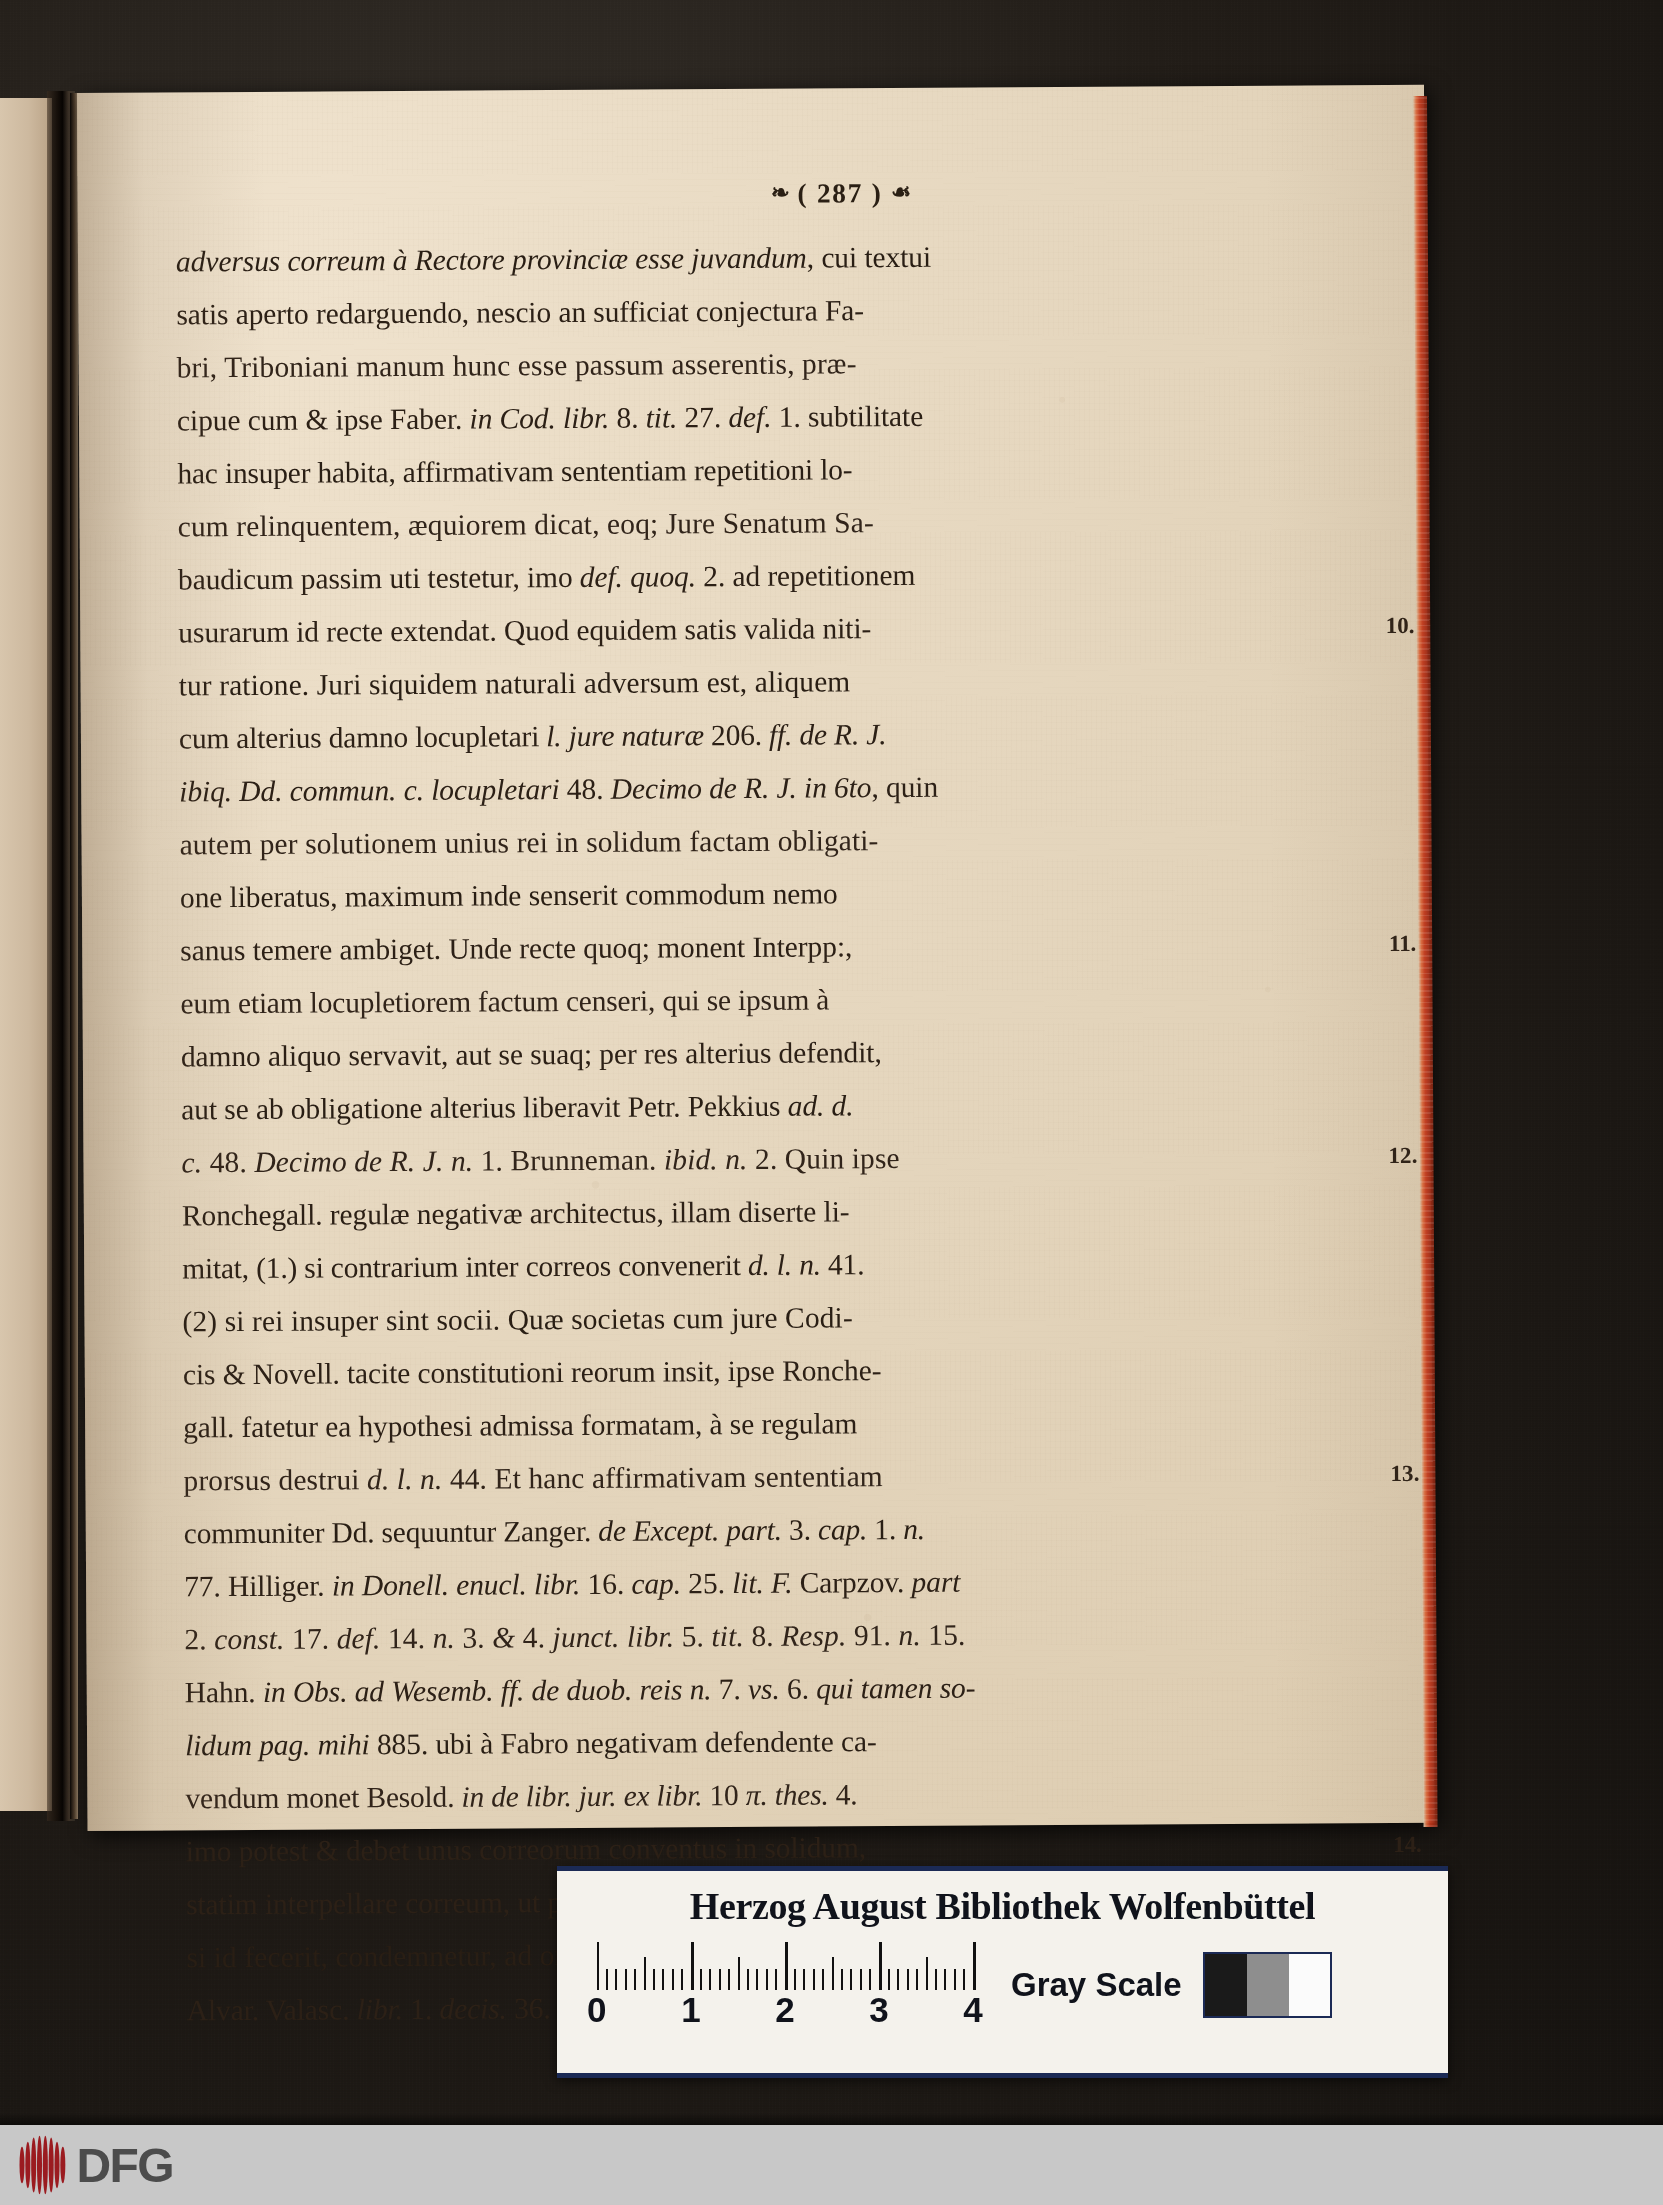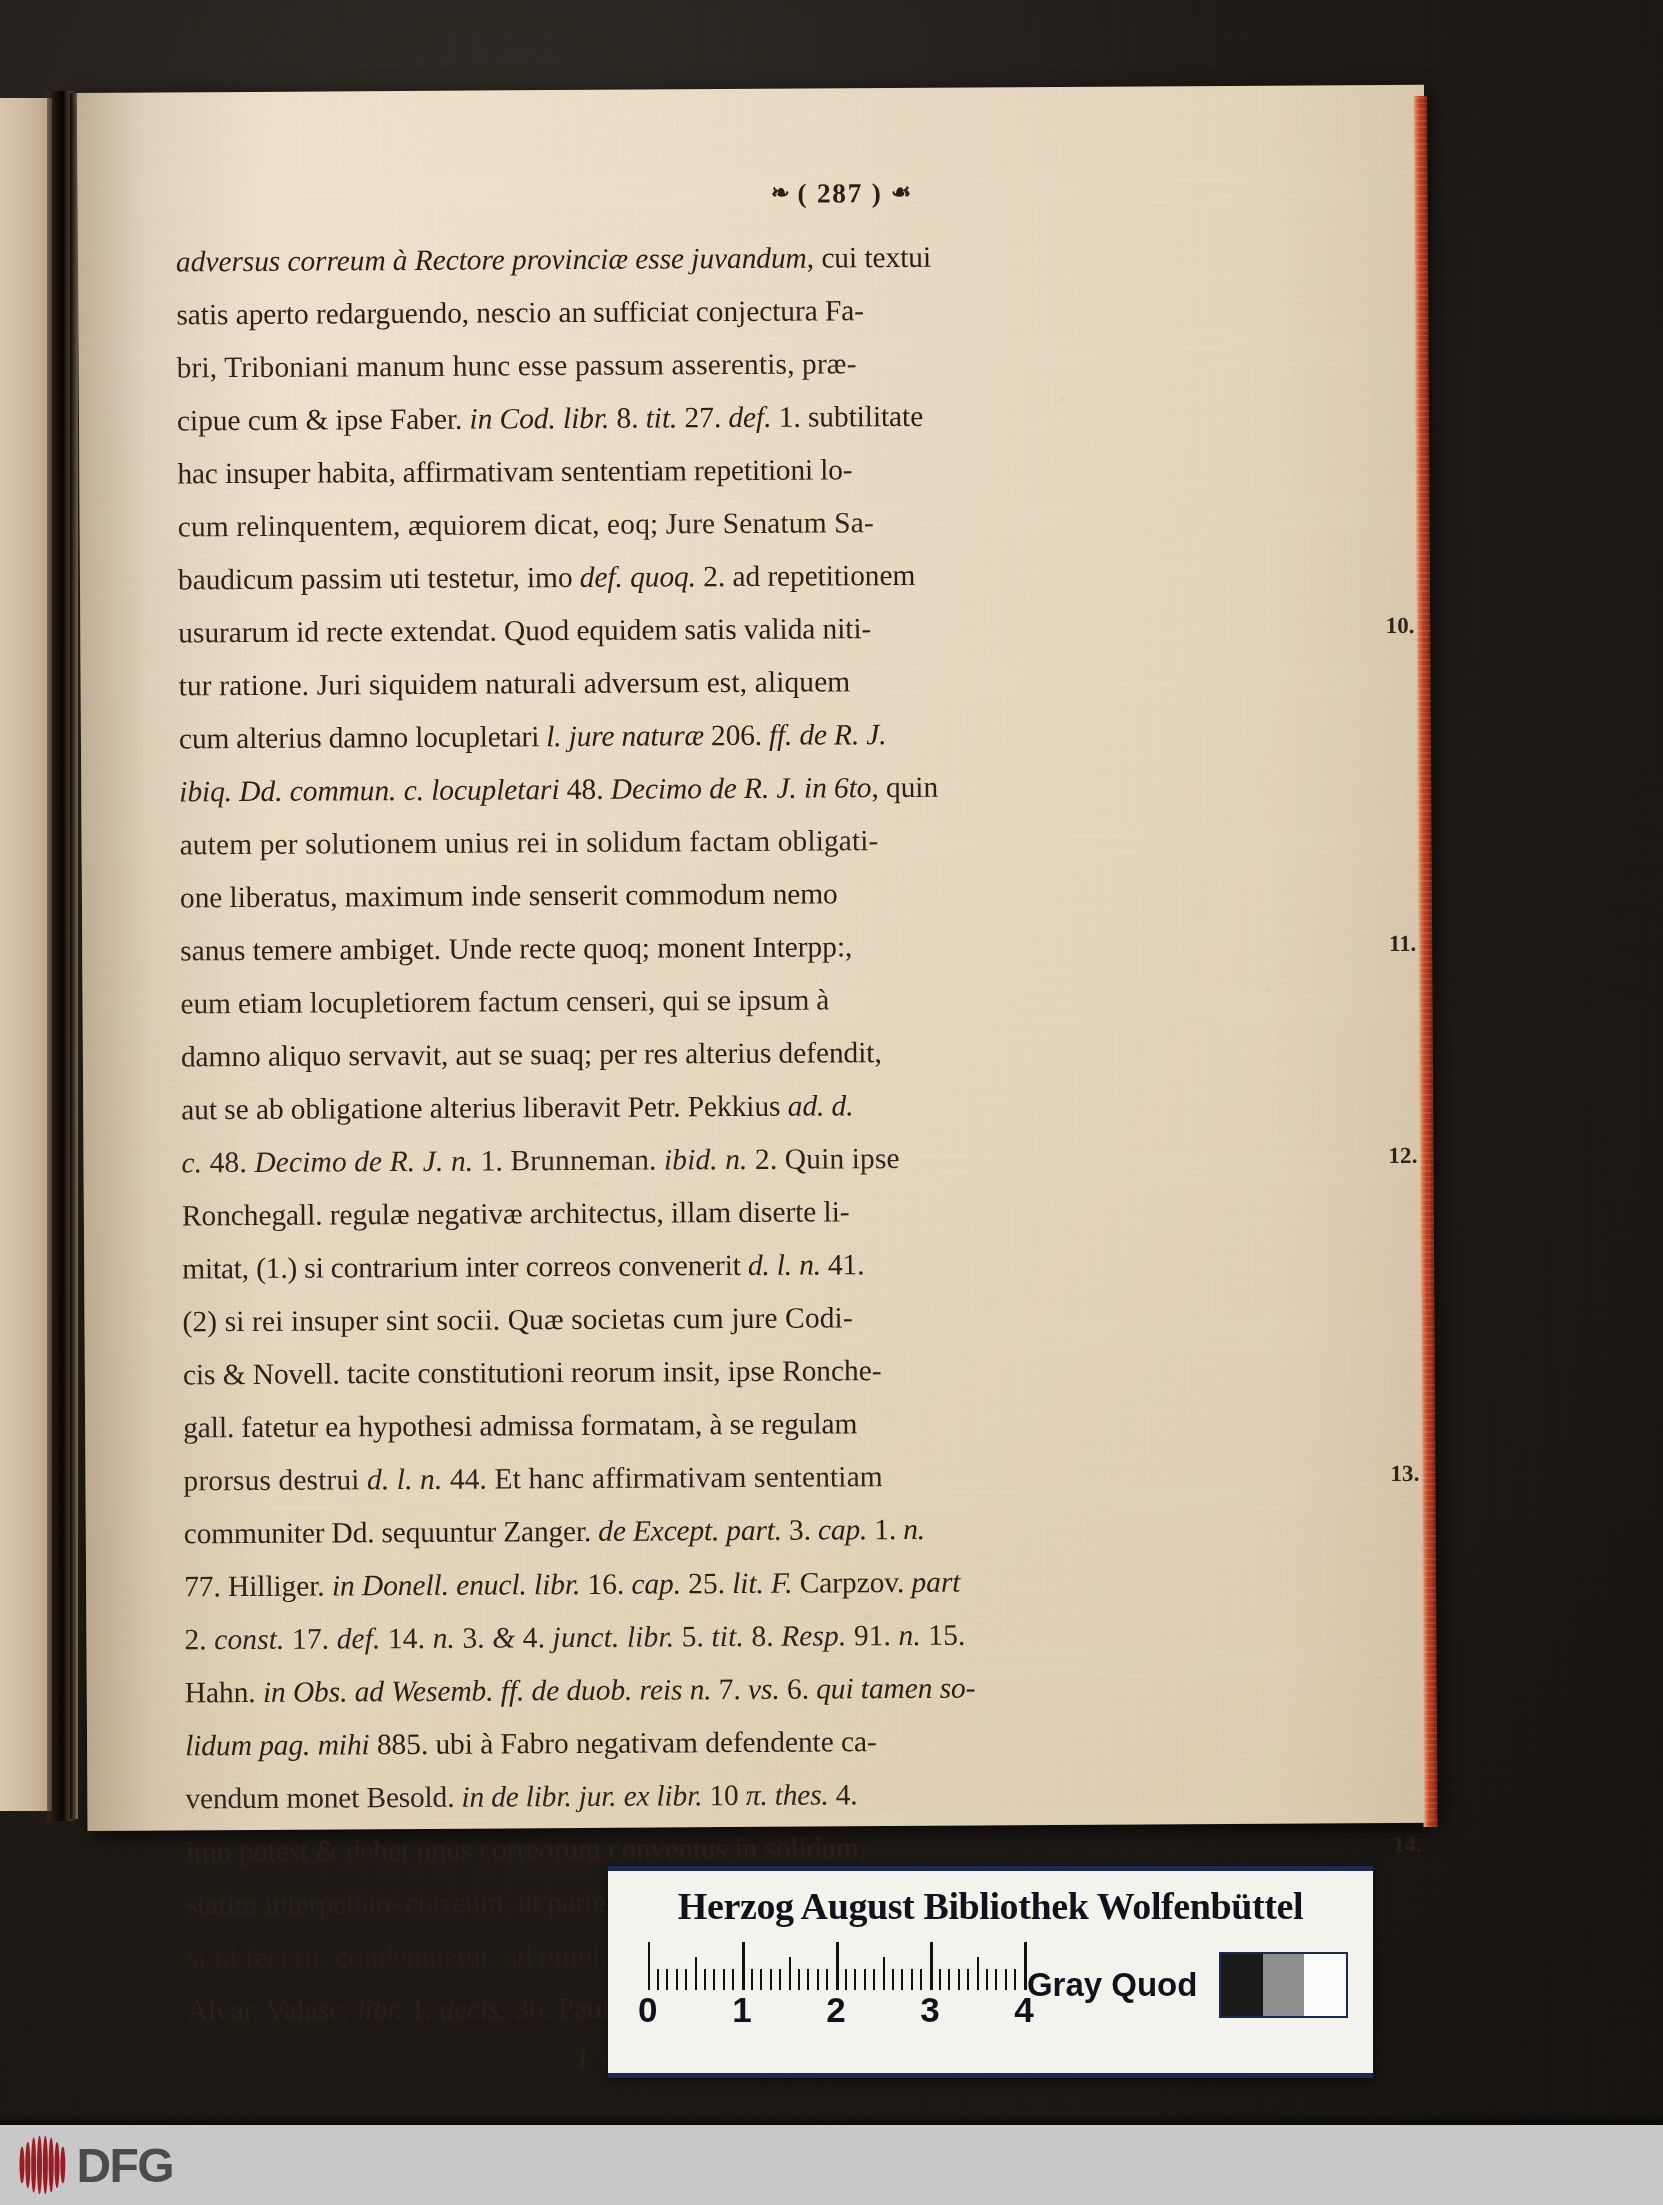--- a/index.html
+++ b/index.html
@@ -224,23 +224,23 @@
     right: 6.7px;
     top: 0;
     font-size: 27.4px;
     color: #2c2016;
   }
   .catchword i { font-style: italic; }
 
   
   .cal-card {
     position: absolute;
-    left: 608px;
+    left: 557px;
     top: 1866px;
-    width: 765px;
+    width: 891px;
     height: 202px;
     background: #f4f2ec;
     border-top: 5.8px solid #1b2a55;
     border-bottom: 5.8px solid #1b2a55;
     box-shadow: 0 3.3px 11.6px rgba(0,0,0,.6);
   }
   .cal-title {
     text-align: center;
     font-family: "Liberation Serif", serif;
     font-weight: bold;
@@ -485,21 +485,21 @@
           </div>
         <div class="nums" id="ruler-nums">
             <div class="num" style="left: 6.7px;">0</div>
             <div class="num" style="left: 101px;">1</div>
             <div class="num" style="left: 195px;">2</div>
             <div class="num" style="left: 289px;">3</div>
             <div class="num" style="left: 383px;">4</div>
           </div>
       </div>
       <div class="gray-wrap">
-        <div class="gray-label">Gray Quod</div>
+        <div class="gray-label">Gray Scale</div>
         <div class="gray-patches" id="gray-patches">
             <div class="gp" style="background: rgb(26, 26, 26);"></div>
             <div class="gp" style="background: rgb(142, 142, 142);"></div>
             <div class="gp" style="background: rgb(251, 251, 251);"></div>
           </div>
       </div>
     </div>
   </div>
 
   <div class="footer-top-shadow"></div>

